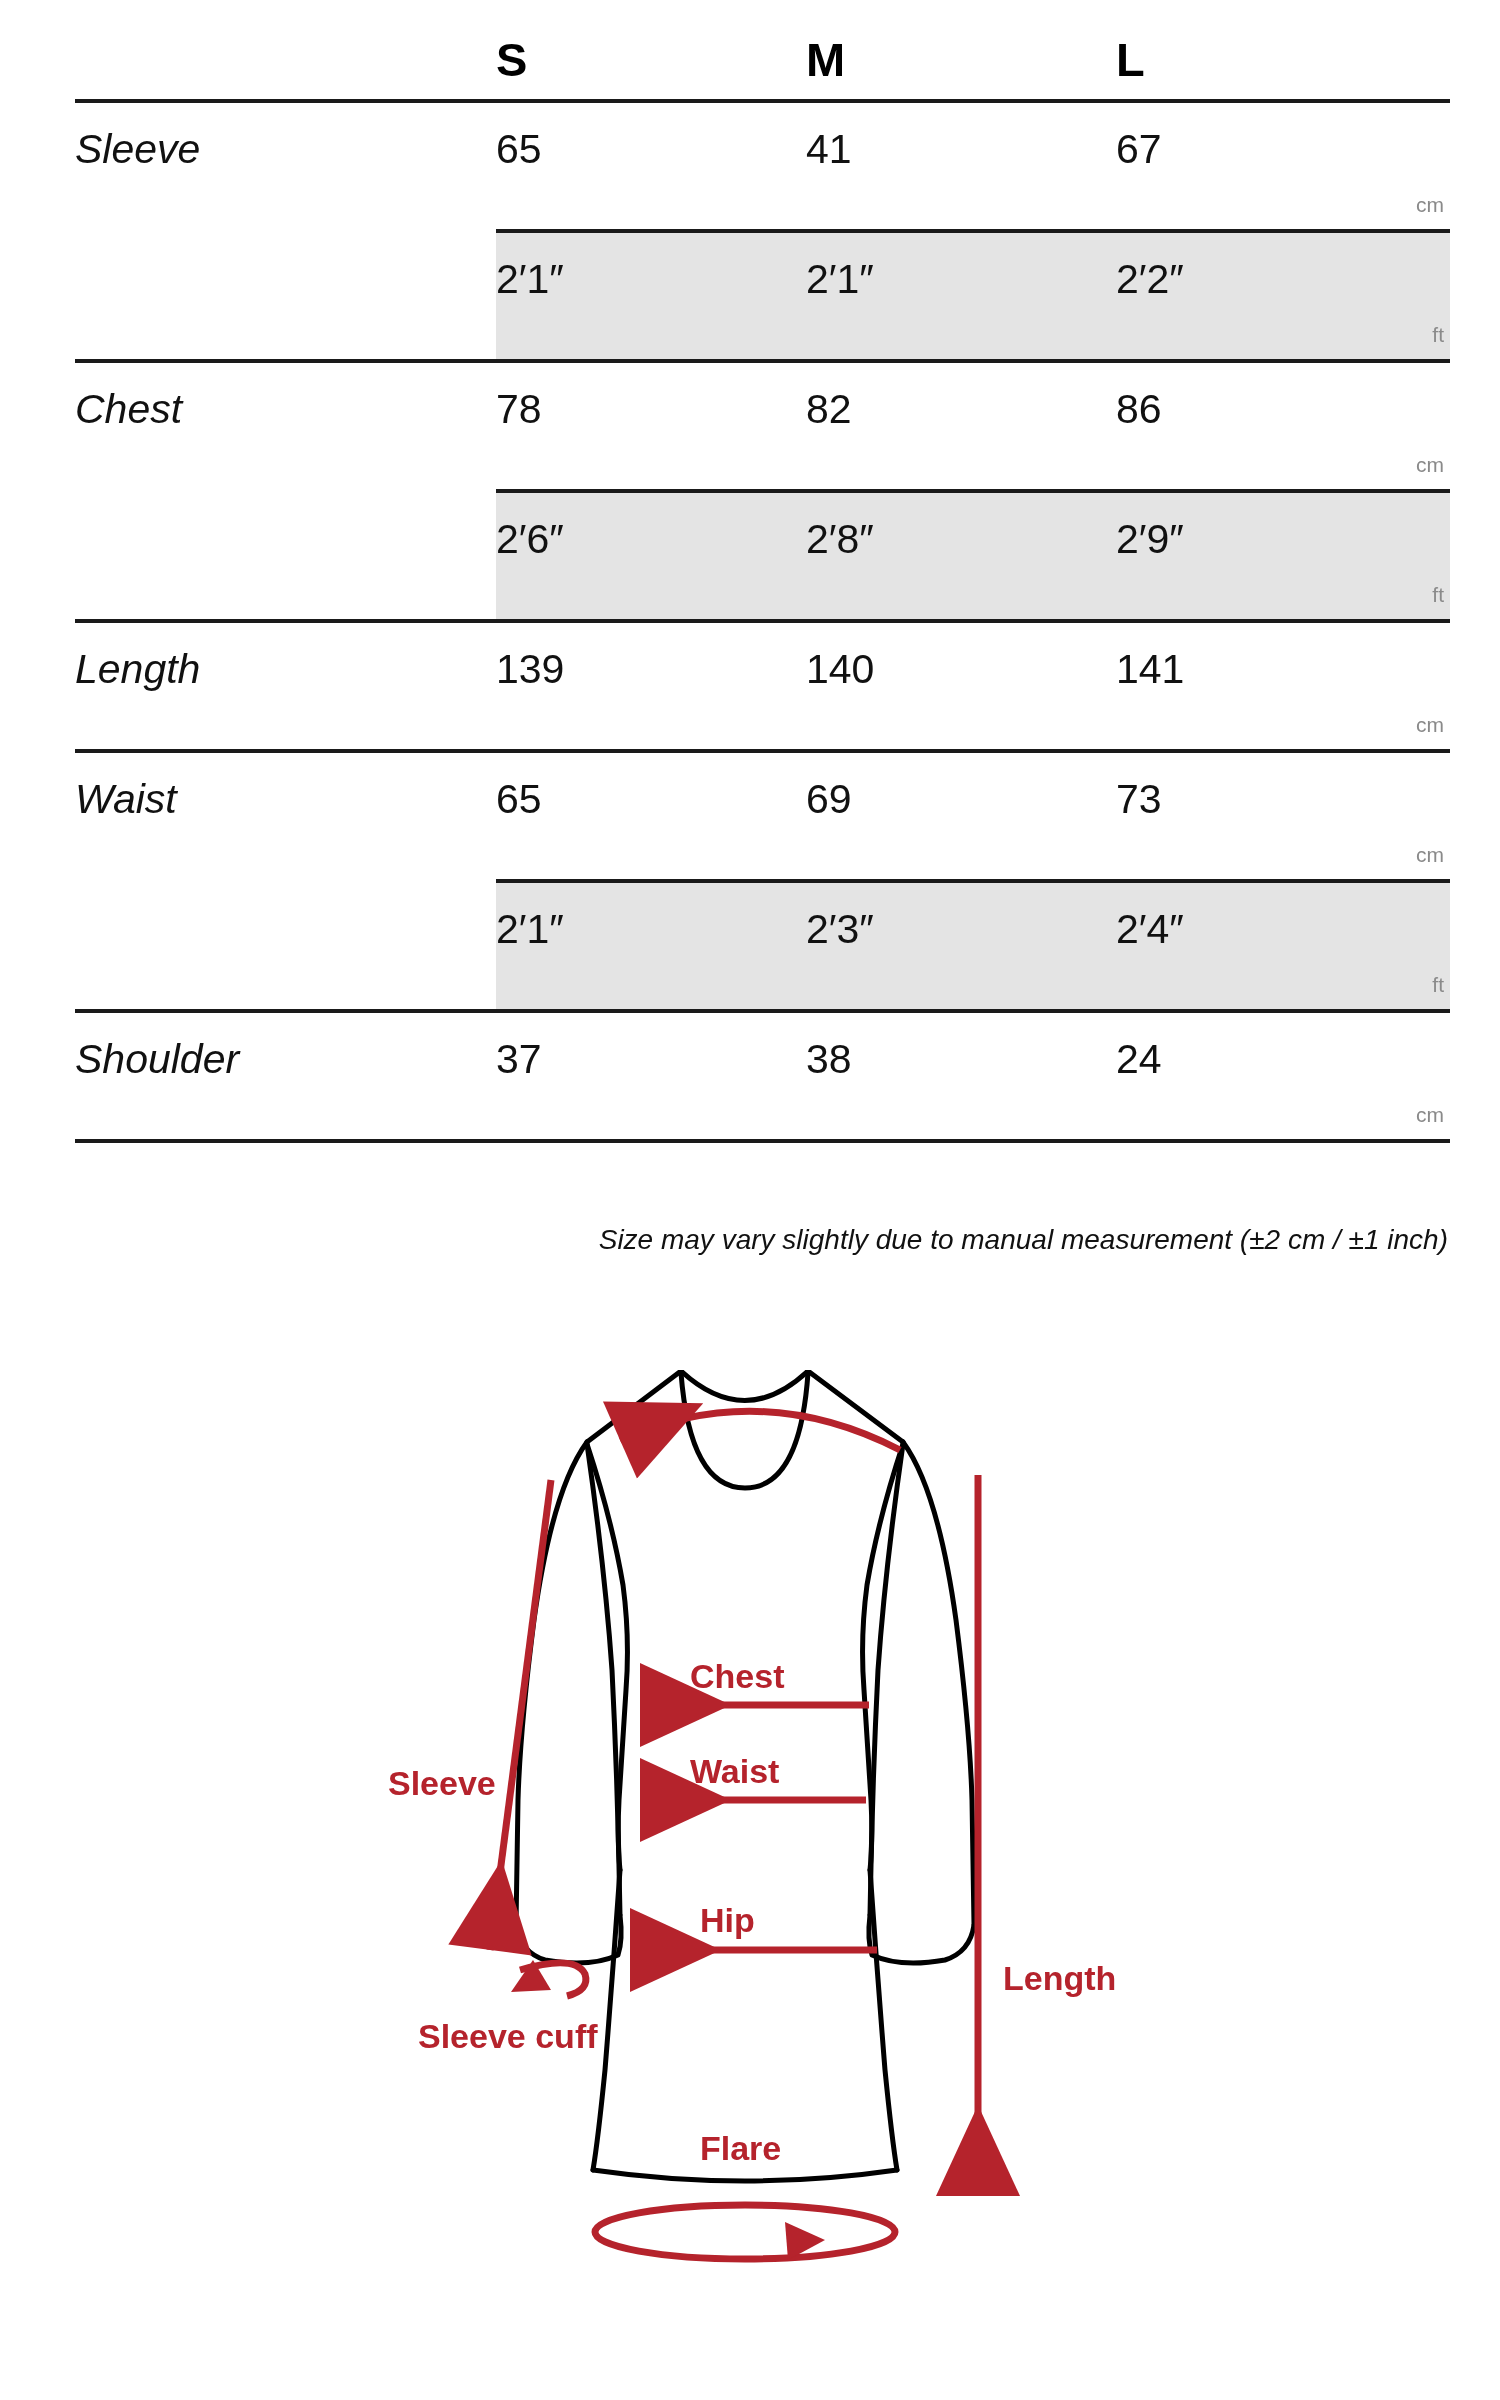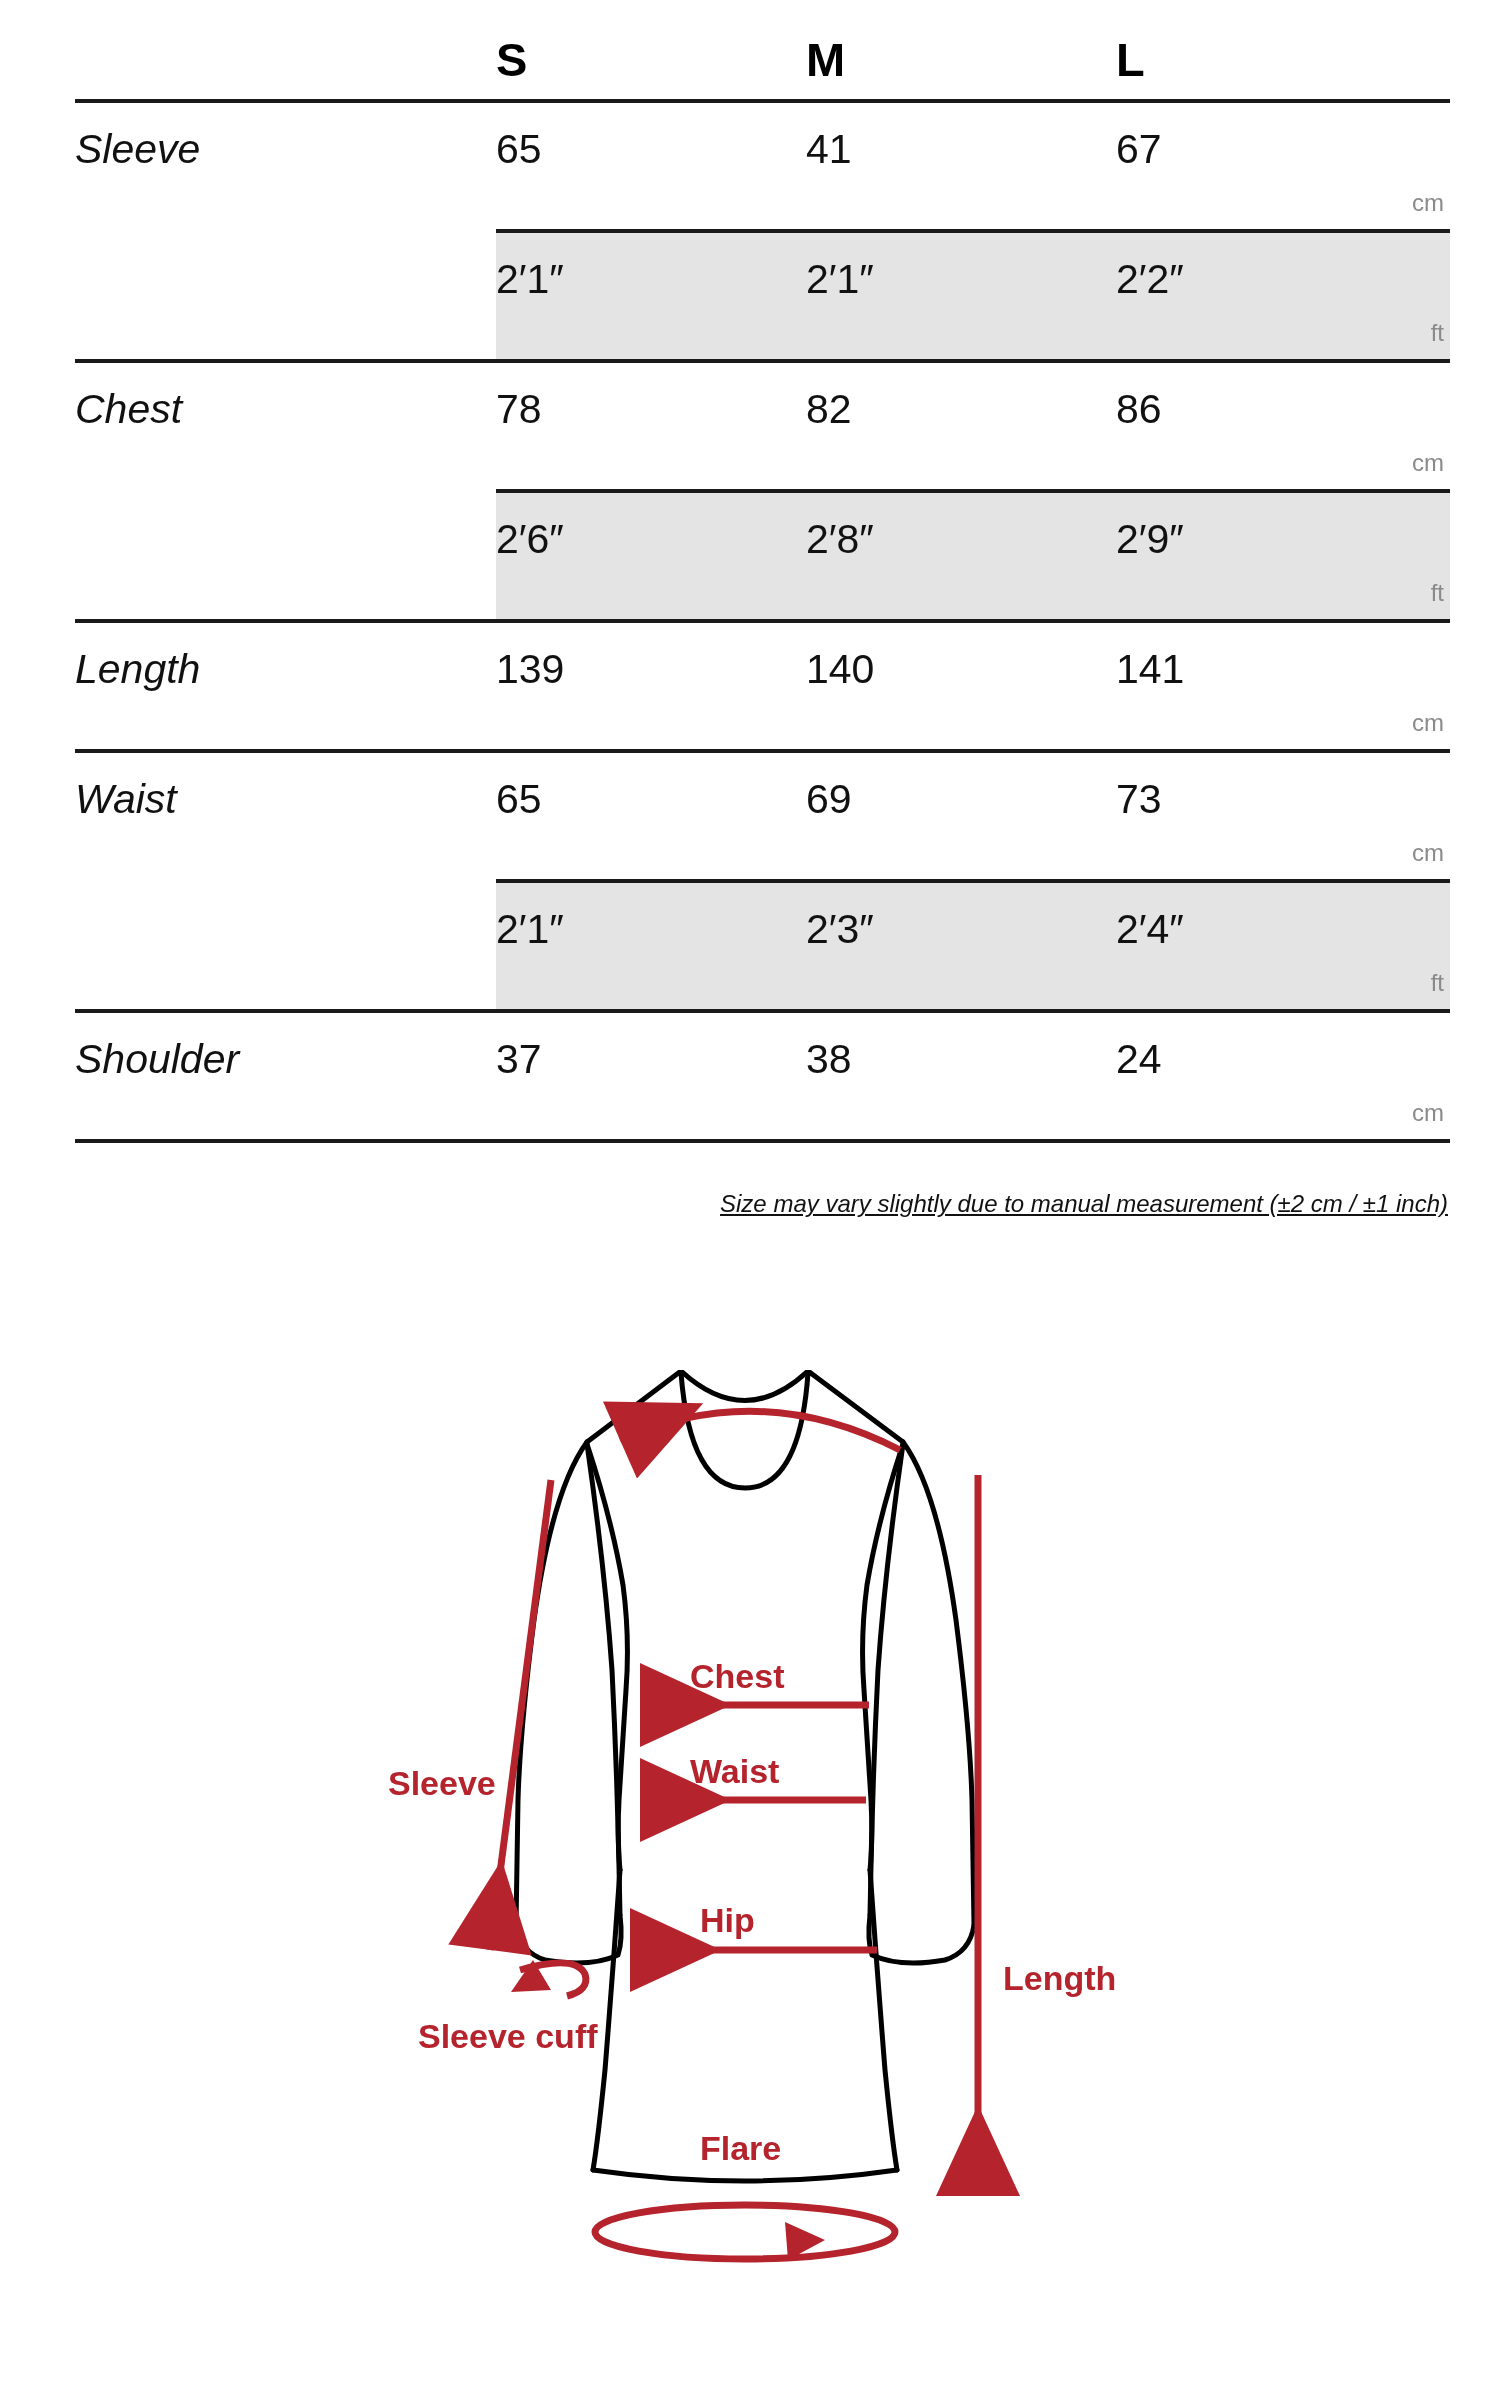--- a/index.html
+++ b/index.html
@@ -65,21 +65,21 @@
   td.val {
     font-size: 41px;
     text-align: left;
     vertical-align: top;
     padding: 26px 0 0 0;
     line-height: 1.0;
     color: #111;
   }
 
   td.unit {
-    font-size: 24px;
+    font-size: 21px;
     color: #8a8a8a;
     text-align: right;
     vertical-align: bottom;
     padding: 0 6px 14px 0;
     line-height: 1.0;
   }
 
   tr.cm-row td.val,
   tr.cm-row td.unit,
   tr.cm-row td.row-label {
@@ -103,26 +103,25 @@
     height: 0;
     padding: 0;
     font-size: 0;
     line-height: 0;
   }
 
   
   #footnote {
     position: absolute;
     right: 52px;
-    top: 1190px;
-    font-size: 24px;
+    top: 1224px;
+    font-size: 28px;
     font-style: italic;
     color: #111;
     white-space: nowrap;
-    text-decoration: underline;
   }
 
   
   #diagram {
     position: absolute;
     left: 0;
     top: 1370px;
     width: 1500px;
     height: 910px;
   }

